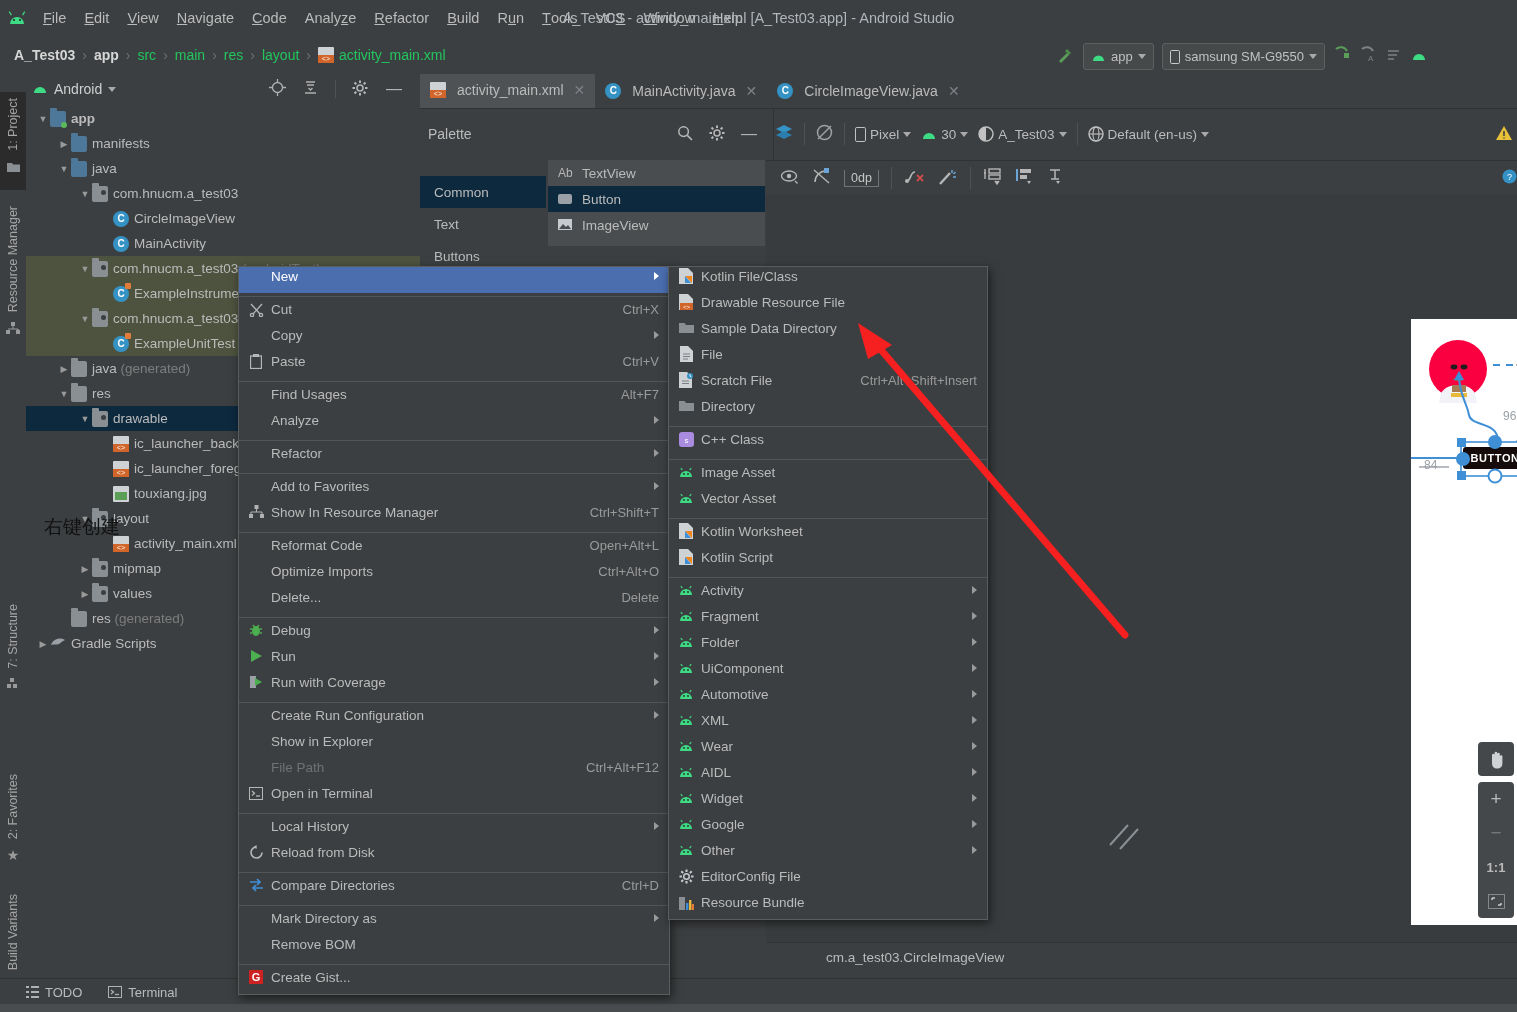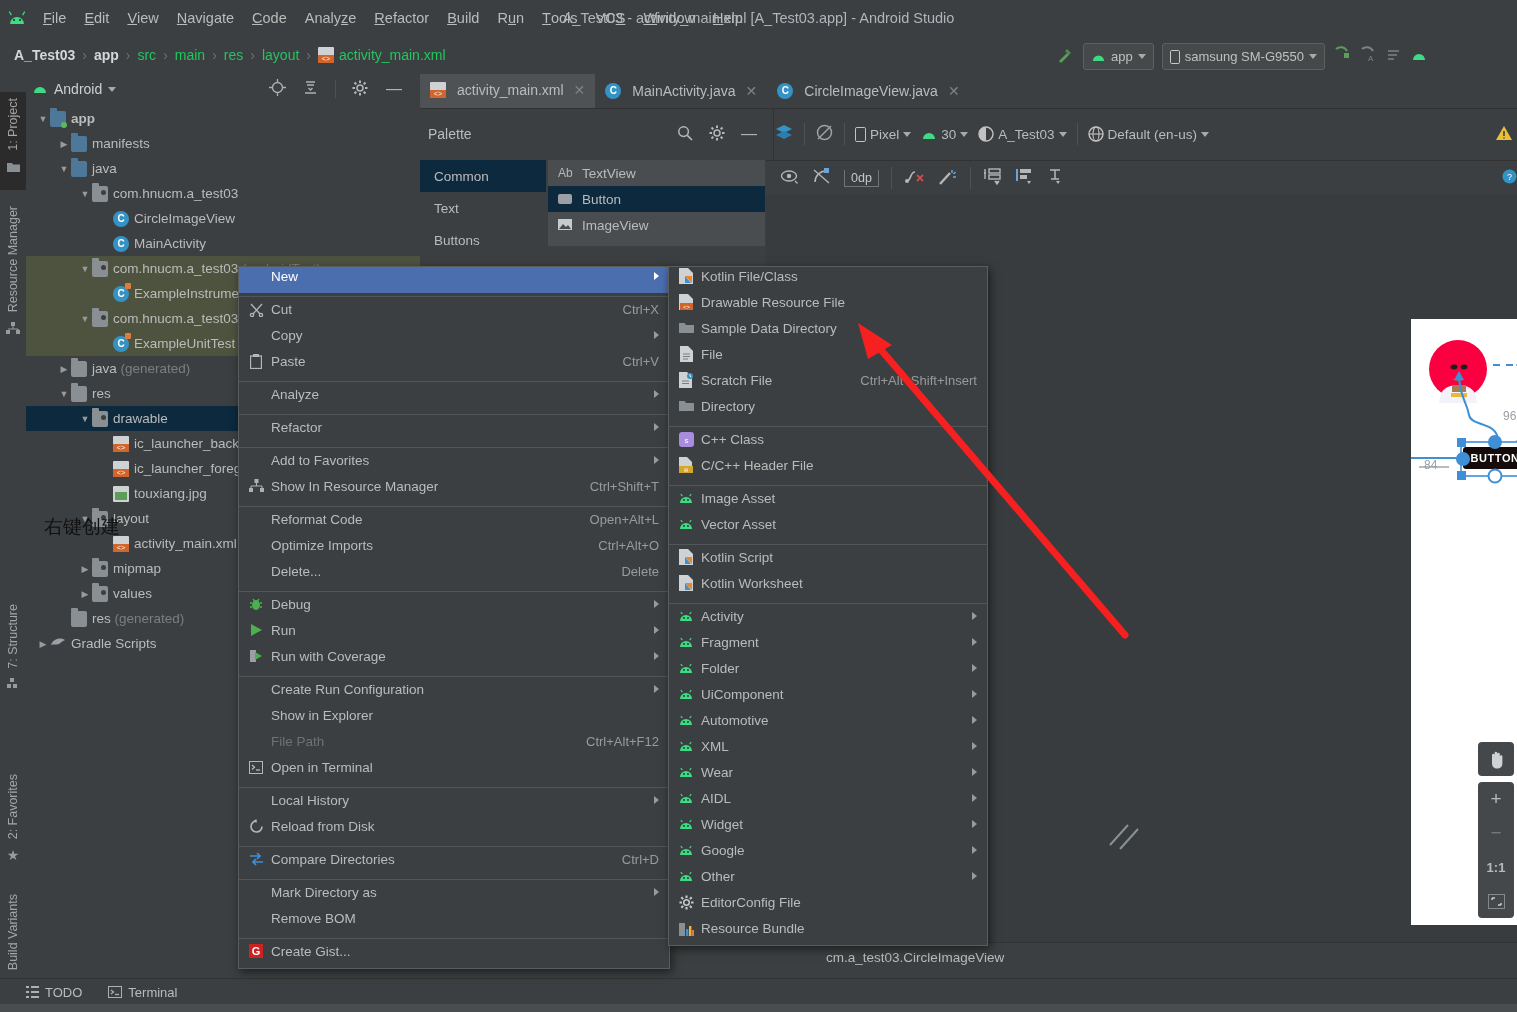--- a/index.html
+++ b/index.html
@@ -66,21 +66,21 @@
   .tabx{color:#7e8286;font-size:14px;margin-left:4px;}
 
   
   #dtoolrow{position:absolute;left:0;top:34px;width:1097px;height:52px;}
   #palhead{position:absolute;left:0;top:0;width:345px;height:52px;display:flex;align-items:center;
            padding-left:8px;gap:0;border-right:1px solid #323232;}
   #dtool{position:absolute;left:346px;top:0;width:751px;height:52px;display:flex;align-items:center;gap:10px;padding-left:8px;}
   .tbtn{display:flex;align-items:center;gap:4px;color:#bbbbbb;font-size:13.5px;}
   .vsep{width:1px;height:22px;background:#4f5254;}
 
-  #palcats{position:absolute;left:0;top:86px;width:126px;height:86px;background:#3c3f41;}
+  #palcats{position:absolute;left:0;top:102px;width:126px;height:86px;background:#3c3f41;}
   .pcat{height:32px;display:flex;align-items:center;padding-left:14px;font-size:13.5px;color:#bbbbbb;}
   .pcat.sel{background:#0d293e;}
   #palitems{position:absolute;left:128px;top:86px;width:217px;height:86px;background:#4a4d4f;}
   .pitem{height:26px;display:flex;align-items:center;gap:7px;padding-left:10px;font-size:13.5px;color:#bbbbbb;}
   .pitem.sel{background:#0d293e;}
 
   #cnstrtool{position:absolute;left:346px;top:86px;width:751px;height:34px;display:flex;align-items:center;
              gap:12px;padding-left:14px;border-top:1px solid #323232;border-bottom:1px solid #323232;}
   #dpbox{border:1px solid #707478;border-top:none;padding:1px 6px;font-size:12.5px;color:#c6c6c6;}
 
@@ -765,20 +765,25 @@
           <rect x="0.5" y="2" width="11" height="12.5" fill="none" stroke="#b6b6b6" stroke-width="1.3"></rect>
           <rect x="3" y="0" width="6" height="3" fill="#b6b6b6"></rect>
         </svg>
       </span>
       <span class="ctxlbl">Paste</span>
       <span class="ctxkey">Ctrl+V</span>
     </div>
     <div class="ctxsep"></div>
     <div class="ctxi">
       <span class="ctxico"></span>
+      <span class="ctxlbl">Find Usages</span>
+      <span class="ctxkey">Alt+F7</span>
+    </div>
+    <div class="ctxi">
+      <span class="ctxico"></span>
       <span class="ctxlbl">Analyze</span>
       <span class="subarrow"></span>
     </div>
     <div class="ctxsep"></div>
     <div class="ctxi">
       <span class="ctxico"></span>
       <span class="ctxlbl">Refactor</span>
       <span class="subarrow"></span>
     </div>
     <div class="ctxsep"></div>
@@ -988,30 +993,20 @@
     <div class="ctxsep"></div>
     <div class="ctxi">
       <span class="ctxico">
         <svg width="15" height="15" viewBox="0 0 15 15">
           <rect x="0" y="0" width="15" height="15" rx="3" fill="#a98be0"></rect>
           <text x="7.5" y="11" font-size="8" fill="#fff" text-anchor="middle" font-family="Liberation Sans">s</text>
         </svg>
       </span>
       <span class="ctxlbl">C++ Class</span>
     </div>
-    <div class="ctxi">
-      <span class="ctxico">
-        <svg width="14" height="16" viewBox="0 0 14 16">
-          <path d="M0 0h8l5 5v11H0z" fill="#cfd2d4"></path>
-          <rect x="0" y="9" width="14" height="7" fill="#d4a72c"></rect>
-          <text x="7" y="15" font-size="6" fill="#fff" text-anchor="middle" font-family="Liberation Mono">H</text>
-        </svg>
-      </span>
-      <span class="ctxlbl">C/C++ Header File</span>
-    </div>
     <div class="ctxsep"></div>
     <div class="ctxi">
       <span class="ctxico">
         <svg width="16" height="11" viewBox="0 0 16 11">
           <path d="M2 10h12a6 6 0 0 0-12 0z" fill="#3ddc84"></path>
           <circle cx="6" cy="7" r=".9" fill="#2b2b2b"></circle>
           <circle cx="10" cy="7" r=".9" fill="#2b2b2b"></circle>
           <path d="M2.8 1.2l1.6 2M13.2 1.2l-1.6 2" stroke="#3ddc84" stroke-width="1.1"></path>
         </svg>
       </span>
@@ -1032,33 +1027,33 @@
     <div class="ctxi">
       <span class="ctxico">
         <svg width="14" height="16" viewBox="0 0 14 16">
           <path d="M0 0h9l5 5v11H0z" fill="#cfd2d4"></path>
           <path d="M5 7h9v9H5z" fill="#cfd2d4"></path>
           <path d="M6 8h7v7z" fill="#f0861f"></path>
           <path d="M6 15V8l6 7z" fill="#3f8fd6"></path>
           <path d="M6 8l6 0-6 7z" fill="#9a4bd6" opacity=".0"></path>
         </svg>
       </span>
-      <span class="ctxlbl">Kotlin Script</span>
+      <span class="ctxlbl">Kotlin Worksheet</span>
     </div>
     <div class="ctxi">
       <span class="ctxico">
         <svg width="14" height="16" viewBox="0 0 14 16">
           <path d="M0 0h9l5 5v11H0z" fill="#cfd2d4"></path>
           <path d="M5 7h9v9H5z" fill="#cfd2d4"></path>
           <path d="M6 8h7v7z" fill="#f0861f"></path>
           <path d="M6 15V8l6 7z" fill="#3f8fd6"></path>
           <path d="M6 8l6 0-6 7z" fill="#9a4bd6" opacity=".0"></path>
         </svg>
       </span>
-      <span class="ctxlbl">Kotlin Worksheet</span>
+      <span class="ctxlbl">Kotlin Script</span>
     </div>
     <div class="ctxsep"></div>
     <div class="ctxi">
       <span class="ctxico">
         <svg width="16" height="11" viewBox="0 0 16 11">
           <path d="M2 10h12a6 6 0 0 0-12 0z" fill="#3ddc84"></path>
           <circle cx="6" cy="7" r=".9" fill="#2b2b2b"></circle>
           <circle cx="10" cy="7" r=".9" fill="#2b2b2b"></circle>
           <path d="M2.8 1.2l1.6 2M13.2 1.2l-1.6 2" stroke="#3ddc84" stroke-width="1.1"></path>
         </svg>

